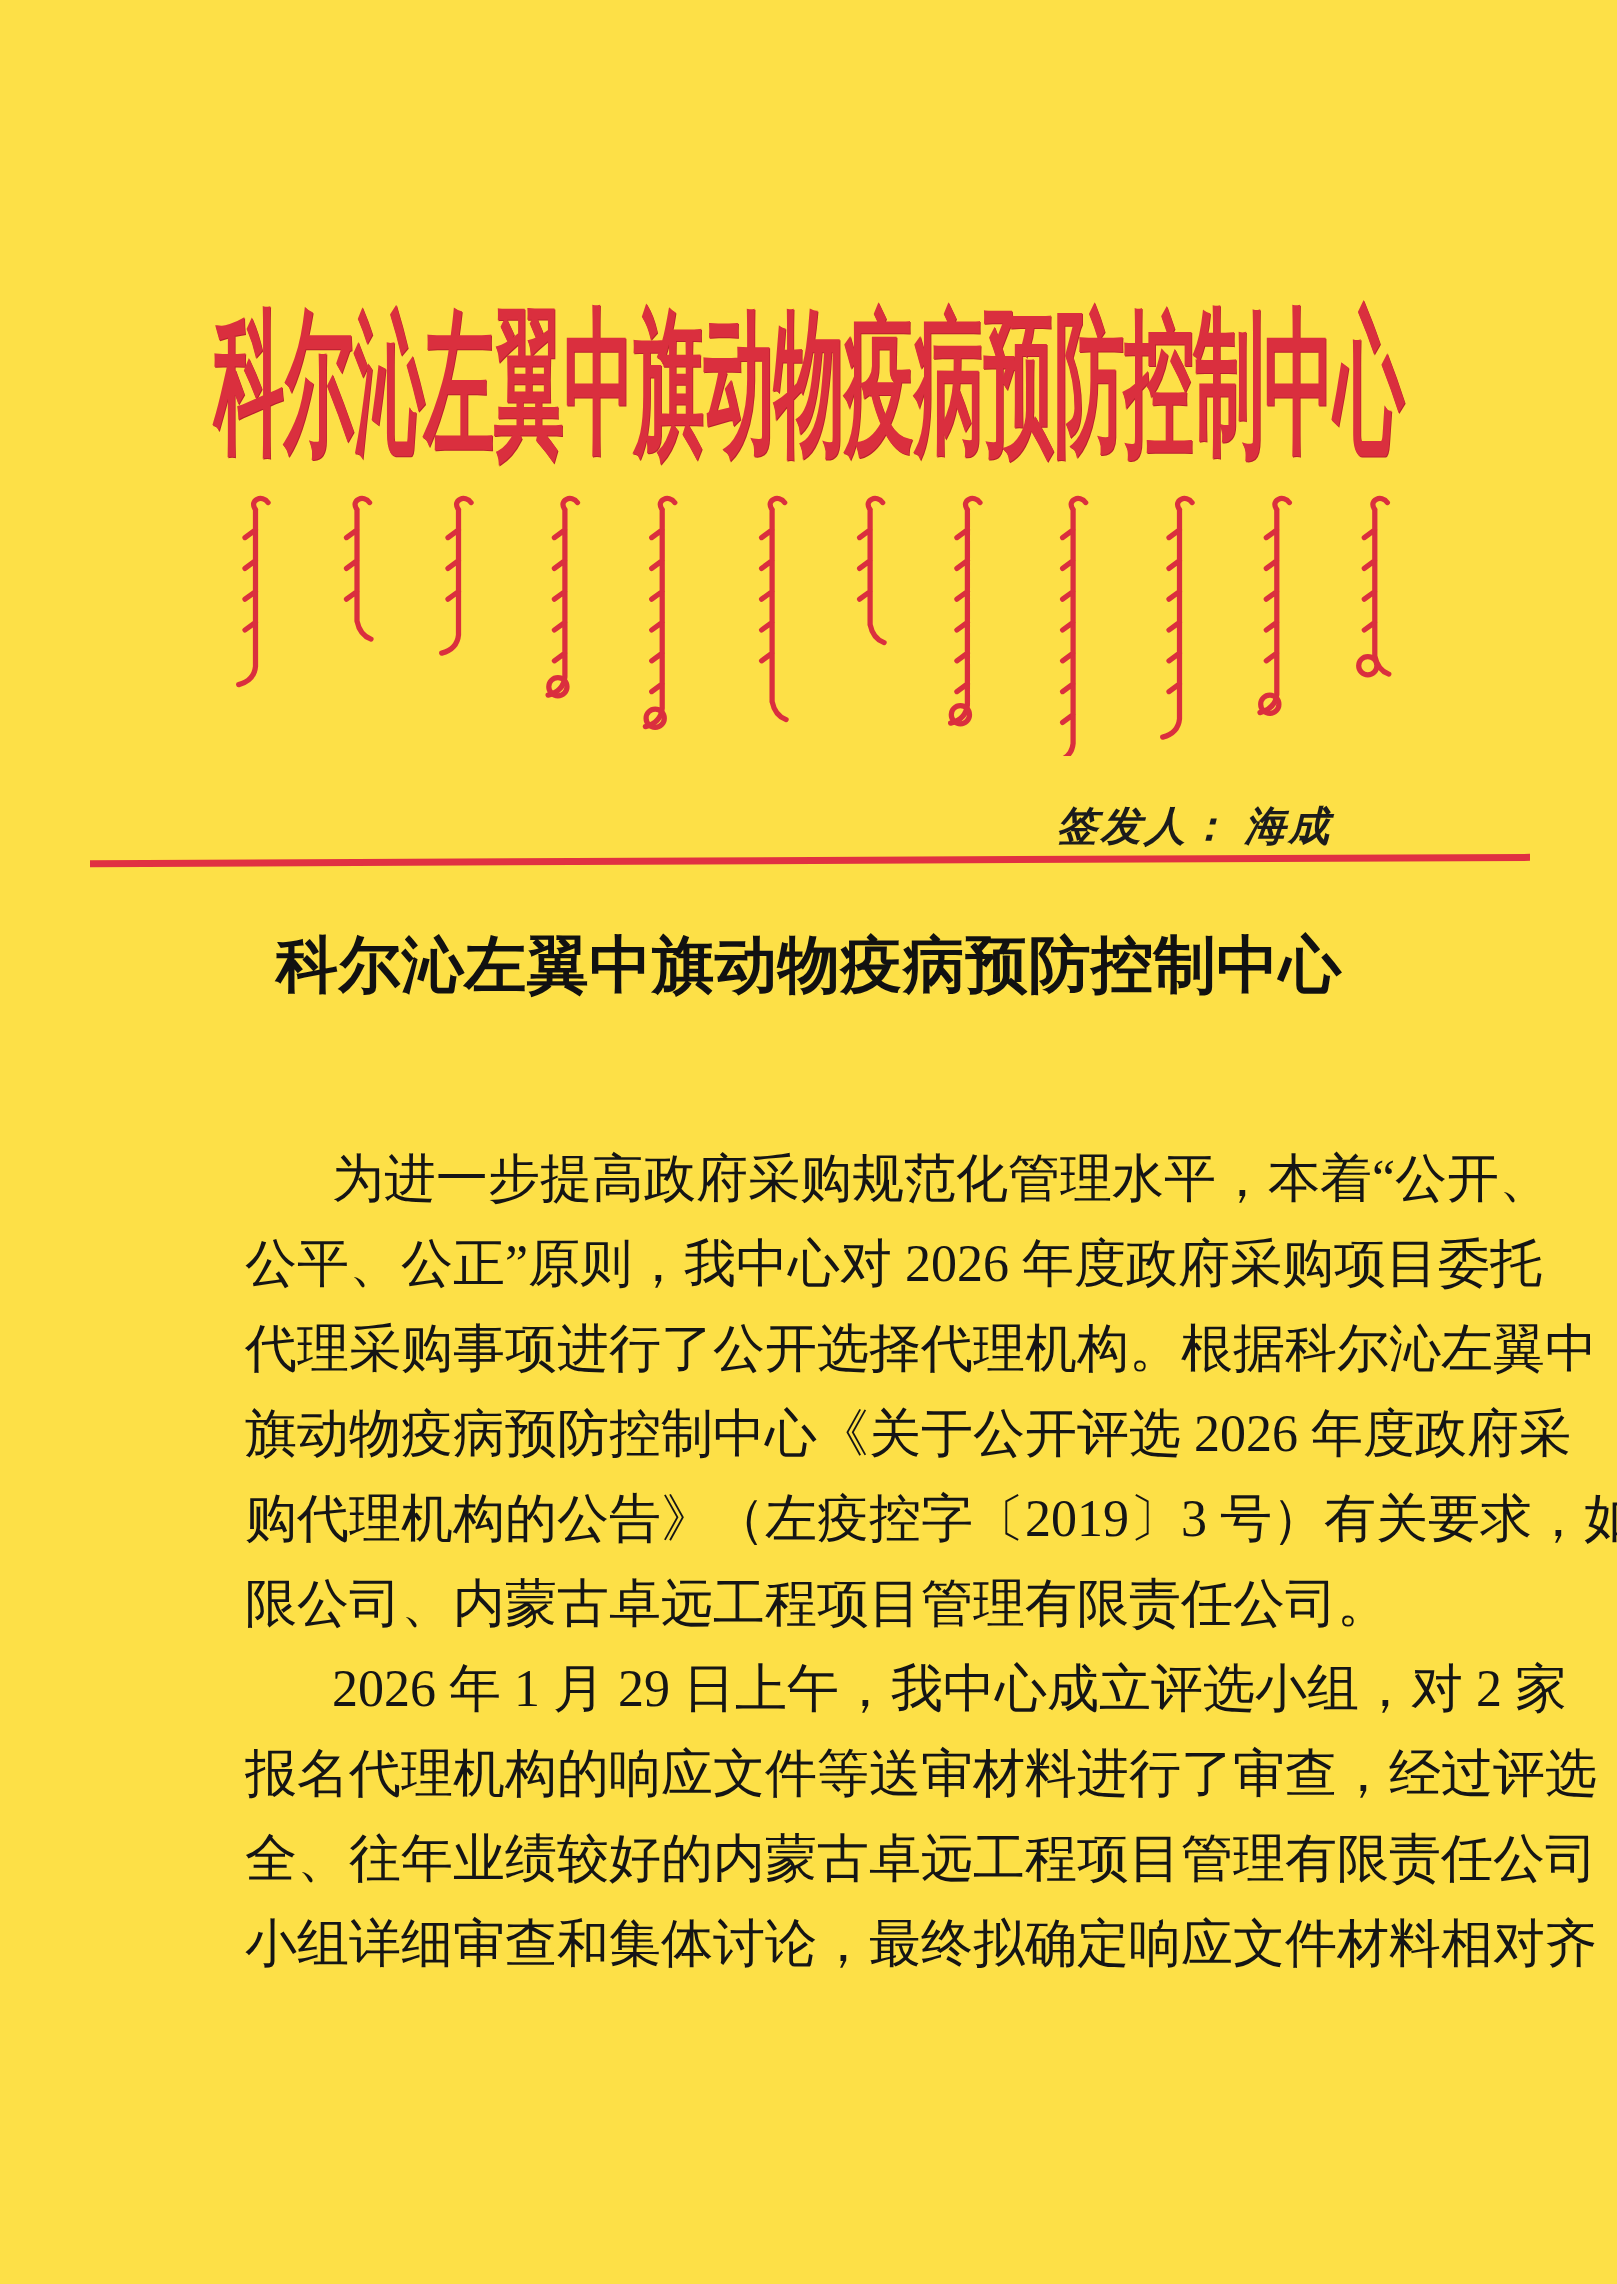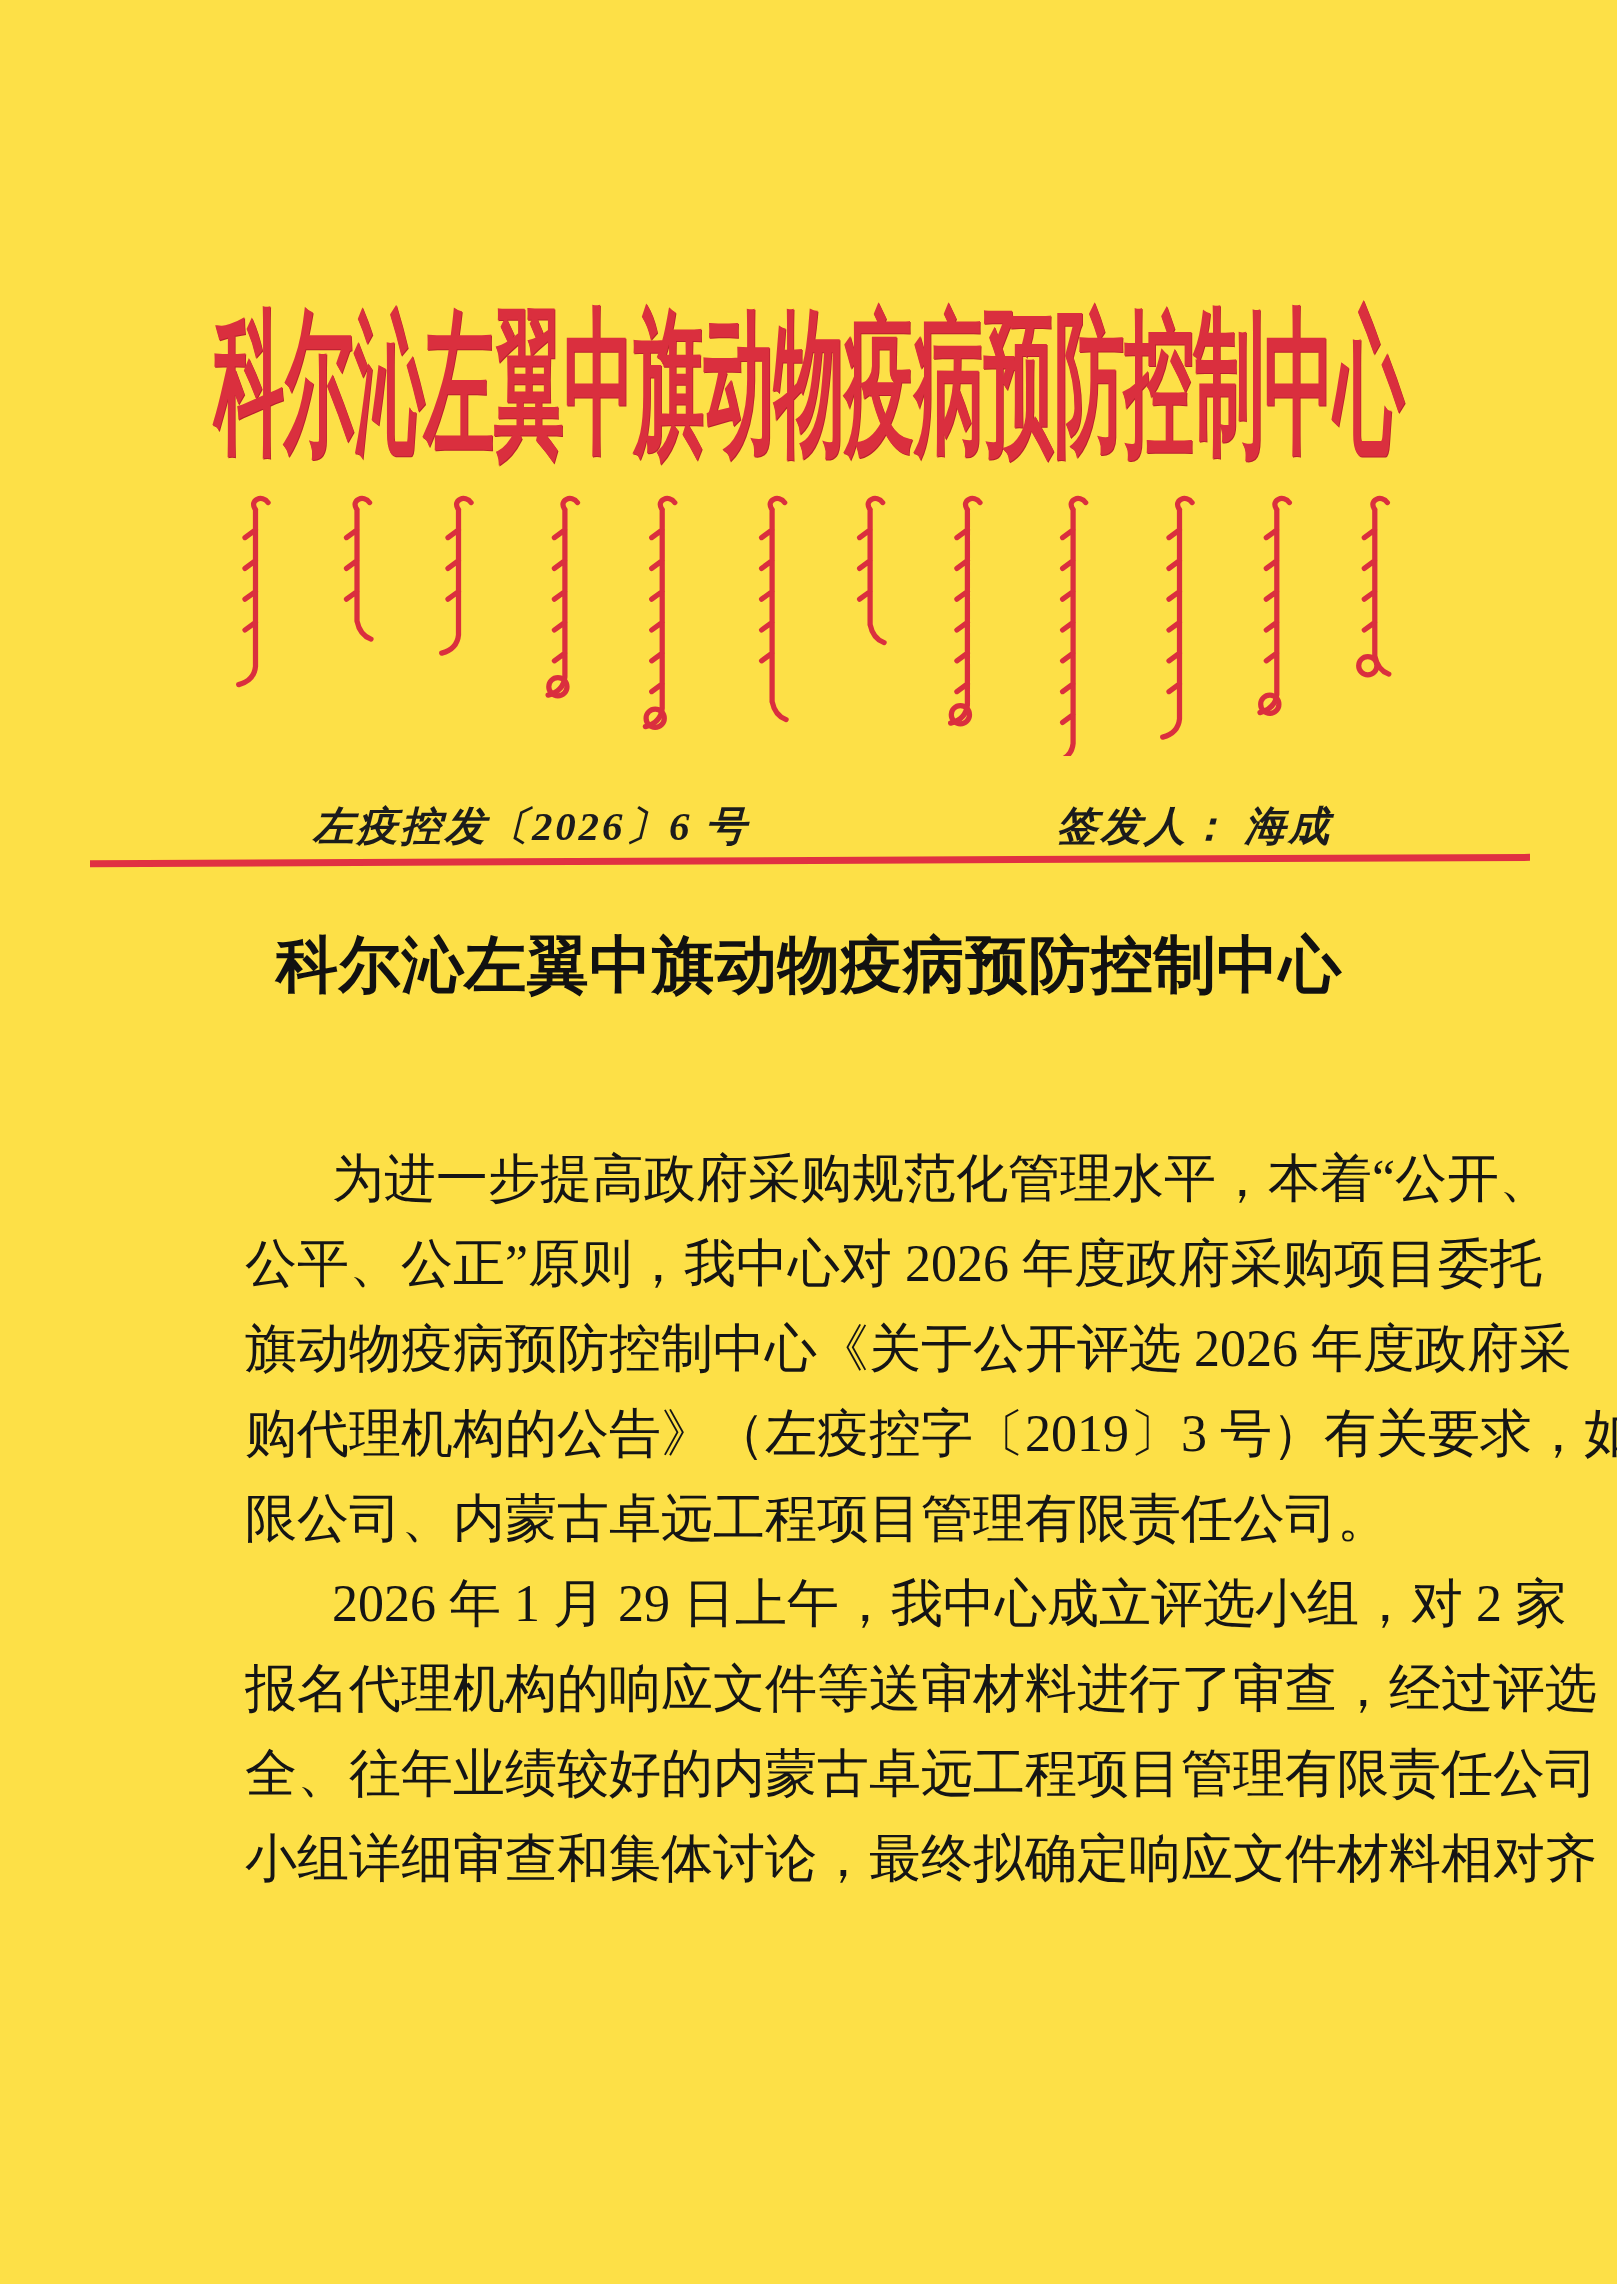--- a/index.html
+++ b/index.html
@@ -169,33 +169,33 @@
         <path d="M10,16 C0,2 20,-6 28,6 M10,16 L10,280 M10,45 l-15,11 M10,89 l-15,11 M10,133 l-15,11 M10,177 l-15,11 M10,221 l-15,11 M10,280 q-2,20 -24,26"></path>
         <circle cx="0" cy="294" r="13"></circle>
       </g>
       <g transform="translate(1674,12)">
         <path d="M10,16 C0,2 20,-6 28,6 M10,16 L10,225 M10,45 l-15,11 M10,89 l-15,11 M10,133 l-15,11 M10,177 l-15,11 M10,225 q4,20 20,26"></path>
         <circle cx="0" cy="239" r="13"></circle>
       </g>
     </svg>
 
   <div class="docnum-row">
-    <span class="doc-number">左疫控发〔2026〕6 号</span>
     <span class="signer"><span>签发人：</span><span class="name">海成</span></span>
   </div>
 
   <div class="red-rule"></div>
 
   <div class="doc-title">
     <div>科尔沁左翼中旗动物疫病预防控制中心</div>
   </div>
 
   <div class="body-text">
       <div class="line indent">为进一步提高政府采购规范化管理水平，本着“公开、</div>
       <div class="line">公平、公正”原则，我中心对 2026 年度政府采购项目委托</div>
+      <div class="line">代理采购事项进行了公开选择代理机构。根据科尔沁左翼中</div>
       <div class="line">旗动物疫病预防控制中心《关于公开评选 2026 年度政府采</div>
       <div class="line">购代理机构的公告》（左疫控字〔2019〕3 号）有关要求，如</div>
       <div class="line noj">限公司、内蒙古卓远工程项目管理有限责任公司。</div>
       <div class="line indent">2026 年 1 月 29 日上午，我中心成立评选小组，对 2 家</div>
       <div class="line">报名代理机构的响应文件等送审材料进行了审查，经过评选</div>
       <div class="line">全、往年业绩较好的内蒙古卓远工程项目管理有限责任公司</div>
       <div class="line">小组详细审查和集体讨论，最终拟确定响应文件材料相对齐</div>
     </div>
 
 </div>

